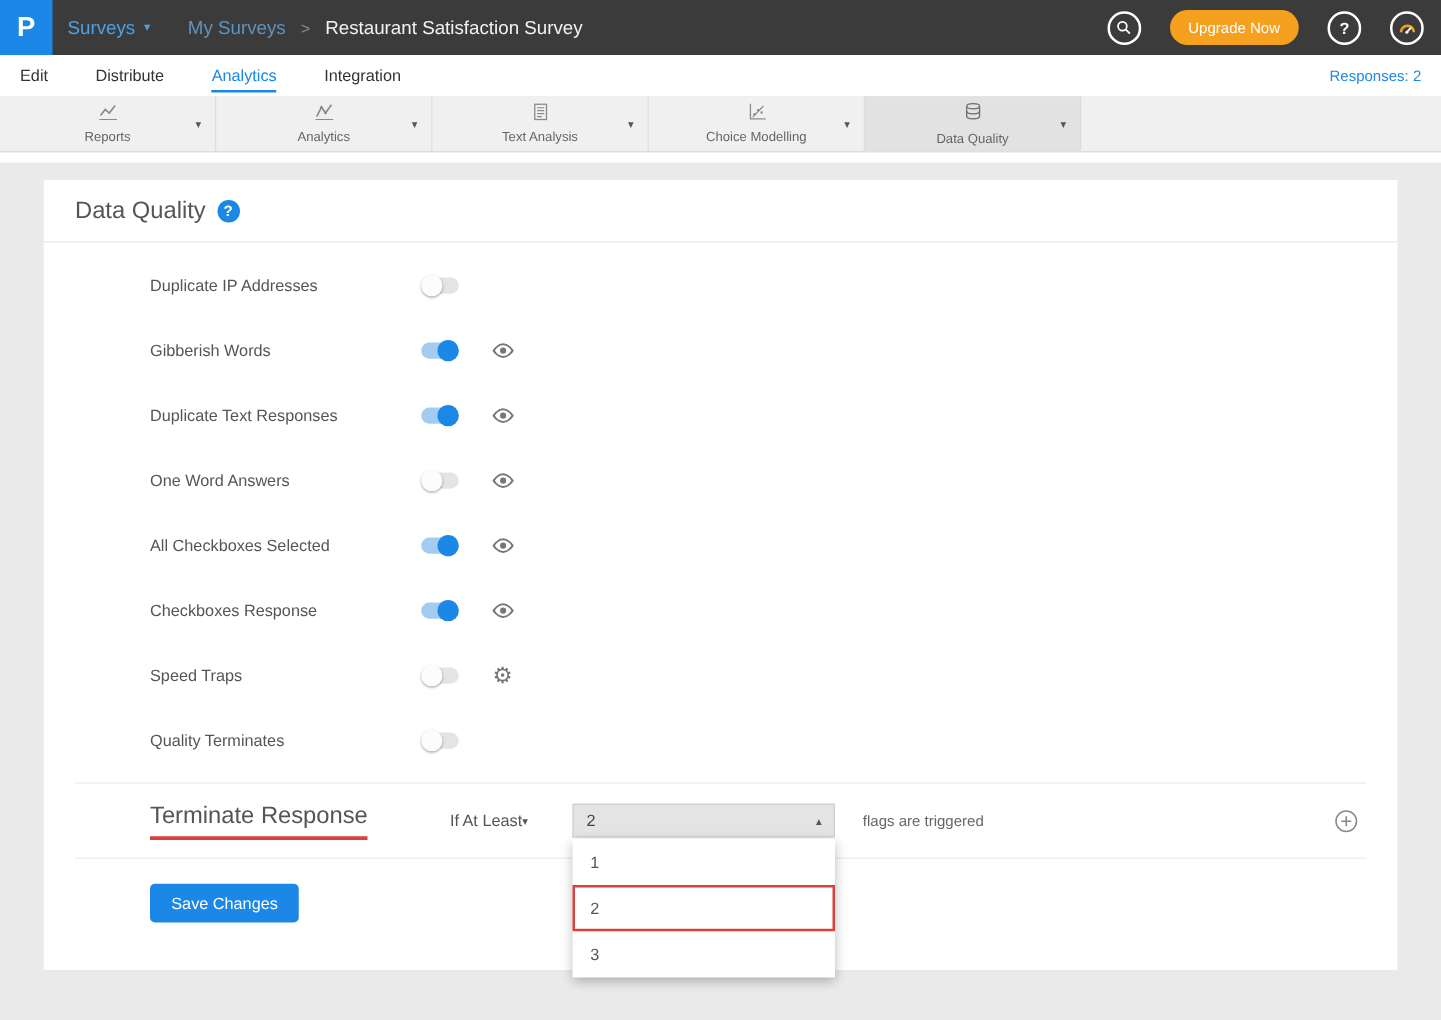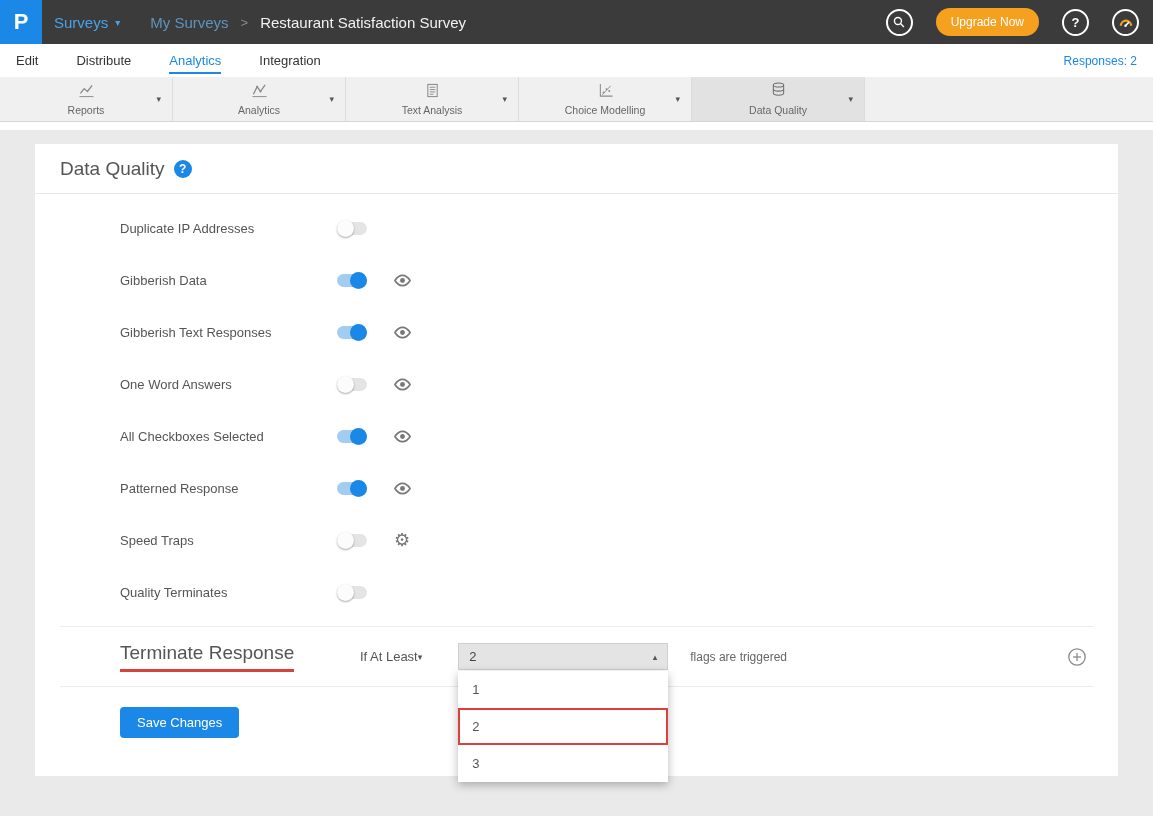--- a/index.html
+++ b/index.html
@@ -215,36 +215,36 @@
     <span class="setting-label">Duplicate IP Addresses</span>
     <span class="toggle off">
               <span class="knob"></span>
             </span>
     <span class="icon-slot">
       
       
     </span>
   </div>
           <div class="setting-row">
-    <span class="setting-label">Gibberish Data</span>
+    <span class="setting-label">Gibberish Words</span>
     <span class="toggle on">
               <span class="knob"></span>
             </span>
     <span class="icon-slot">
       <span class="eye" style="display: inline-flex;">
         <svg width="19" height="13" viewBox="0 0 24 16">
           <path d="M12 1.5 C6.5 1.5 2.4 8 2.4 8 s4.1 6.5 9.6 6.5 S21.6 8 21.6 8 17.5 1.5 12 1.5z" fill="none" stroke="#777" stroke-width="2"></path>
           <circle cx="12" cy="8" r="3.1" fill="#777"></circle>
         </svg>
       </span>
 
     </span>
   </div>
           <div class="setting-row">
-    <span class="setting-label">Gibberish Text Responses</span>
+    <span class="setting-label">Duplicate Text Responses</span>
     <span class="toggle on">
               <span class="knob"></span>
             </span>
     <span class="icon-slot">
       <span class="eye" style="display: inline-flex;">
         <svg width="19" height="13" viewBox="0 0 24 16">
           <path d="M12 1.5 C6.5 1.5 2.4 8 2.4 8 s4.1 6.5 9.6 6.5 S21.6 8 21.6 8 17.5 1.5 12 1.5z" fill="none" stroke="#777" stroke-width="2"></path>
           <circle cx="12" cy="8" r="3.1" fill="#777"></circle>
         </svg>
       </span>
@@ -275,21 +275,21 @@
       <span class="eye" style="display: inline-flex;">
         <svg width="19" height="13" viewBox="0 0 24 16">
           <path d="M12 1.5 C6.5 1.5 2.4 8 2.4 8 s4.1 6.5 9.6 6.5 S21.6 8 21.6 8 17.5 1.5 12 1.5z" fill="none" stroke="#777" stroke-width="2"></path>
           <circle cx="12" cy="8" r="3.1" fill="#777"></circle>
         </svg>
       </span>
 
     </span>
   </div>
           <div class="setting-row">
-    <span class="setting-label">Patterned Response</span>
+    <span class="setting-label">Checkboxes Response</span>
     <span class="toggle on">
               <span class="knob"></span>
             </span>
     <span class="icon-slot">
       <span class="eye" style="display: inline-flex;">
         <svg width="19" height="13" viewBox="0 0 24 16">
           <path d="M12 1.5 C6.5 1.5 2.4 8 2.4 8 s4.1 6.5 9.6 6.5 S21.6 8 21.6 8 17.5 1.5 12 1.5z" fill="none" stroke="#777" stroke-width="2"></path>
           <circle cx="12" cy="8" r="3.1" fill="#777"></circle>
         </svg>
       </span>

